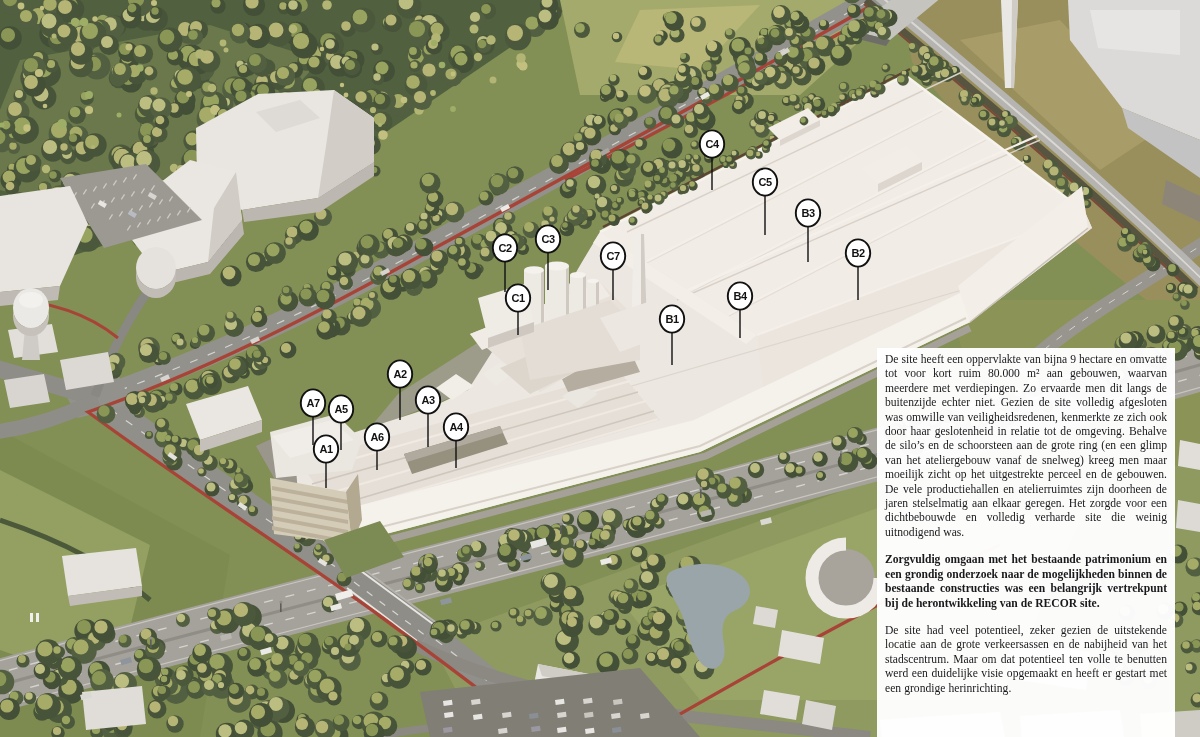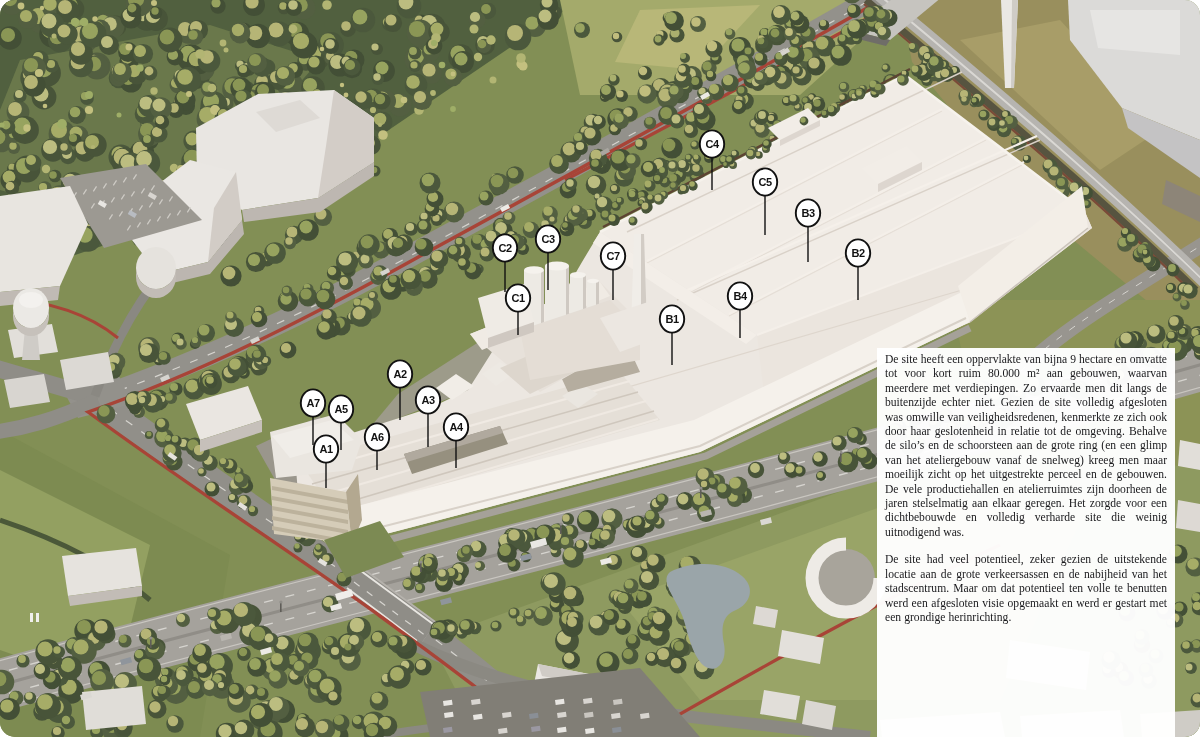--- a/index.html
+++ b/index.html
@@ -1,15 +1,15 @@
 <!DOCTYPE html>
 <html><head><meta charset="utf-8">
 <style>
 html,body{margin:0;padding:0;background:#fff;}
-#scene{position:relative;width:1200px;height:737px;overflow:hidden;border-radius:15px;}
+#scene{position:relative;width:1200px;height:737px;overflow:hidden;}
 #scene svg{position:absolute;left:0;top:0;}
 #textbox{position:absolute;left:877px;top:348px;width:298px;height:454px;background:rgba(255,255,255,0.97);
 box-sizing:border-box;padding:5px 8px 5px 8px;font-family:"Liberation Serif",serif;font-size:11.6px;
 line-height:14.4px;color:#19191c;text-align:justify;overflow:hidden;}
 #textbox p{margin:0 0 13px 0;}
 #textbox p.b{font-weight:bold;}
 #textbox p.p3{word-spacing:0.2px;}
 #textbox p:last-child{margin-bottom:0;}
 </style></head>
 <body>
@@ -2914,15 +2914,16 @@
       </g>
       <g>
         <line x1="326" y1="449" x2="326" y2="488" stroke="#111" stroke-width="1.4"></line>
         <ellipse cx="326" cy="449" rx="12.2" ry="13.6" fill="#fff" stroke="#111" stroke-width="1.9"></ellipse>
         <text x="326" y="453.2" font-family="Liberation Sans, sans-serif" font-size="11" font-weight="bold" text-anchor="middle" fill="#111" style="letter-spacing:-0.5px">A1</text>
       </g>
 </svg>
 
 <div id="textbox">
 <p>De site heeft een oppervlakte van bijna 9 hectare en omvatte tot voor kort ruim 80.000 m² aan gebouwen, waarvan meerdere met verdiepingen. Zo ervaarde men dit langs de buitenzijde echter niet. Gezien de site volledig afgesloten was omwille van veiligheidsredenen, kenmerkte ze zich ook door haar geslotenheid in relatie tot de omgeving. Behalve de silo’s en de schoorsteen aan de grote ring (en een glimp van het ateliergebouw vanaf de snelweg) kreeg men maar moeilijk zicht op het uitgestrekte perceel en de gebouwen. De vele productiehallen en atelierruimtes zijn doorheen de jaren stelselmatig aan elkaar geregen. Het zorgde voor een dichtbebouwde en volledig verharde site die weinig uitnodigend was.</p>
-<p class="p3">De site had veel potentieel, zeker gezien de uitstekende locatie aan de grote verkeersassen en de nabijheid van het stadscentrum. Maar om dat potentieel ten volle te benutten werd een afgesloten visie opgemaakt en werd er gestart met een grondige herinrichting.</p>
+<p class="b">Zorgvuldig omgaan met het bestaande patrimonium en een grondig onderzoek naar de mogelijkheden binnen de bestaande constructies was een belangrijk vertrekpunt bij de herontwikkeling van de RECOR site.</p>
+<p class="p3">De site had veel potentieel, zeker gezien de uitstekende locatie aan de grote verkeersassen en de nabijheid van het stadscentrum. Maar om dat potentieel ten volle te benutten werd een duidelijke visie opgemaakt en heeft er gestart met een grondige herinrichting.</p>
 </div>
 </div>
 
 </body></html>

